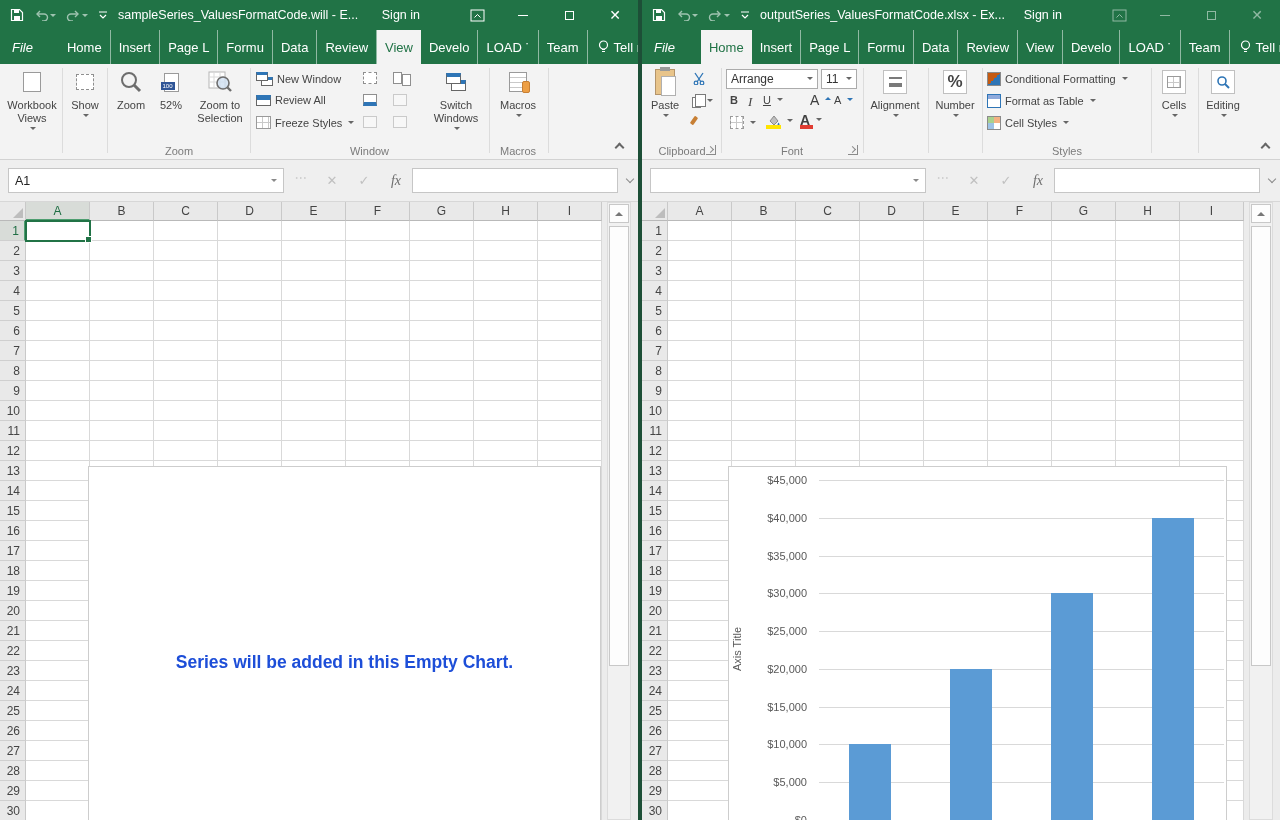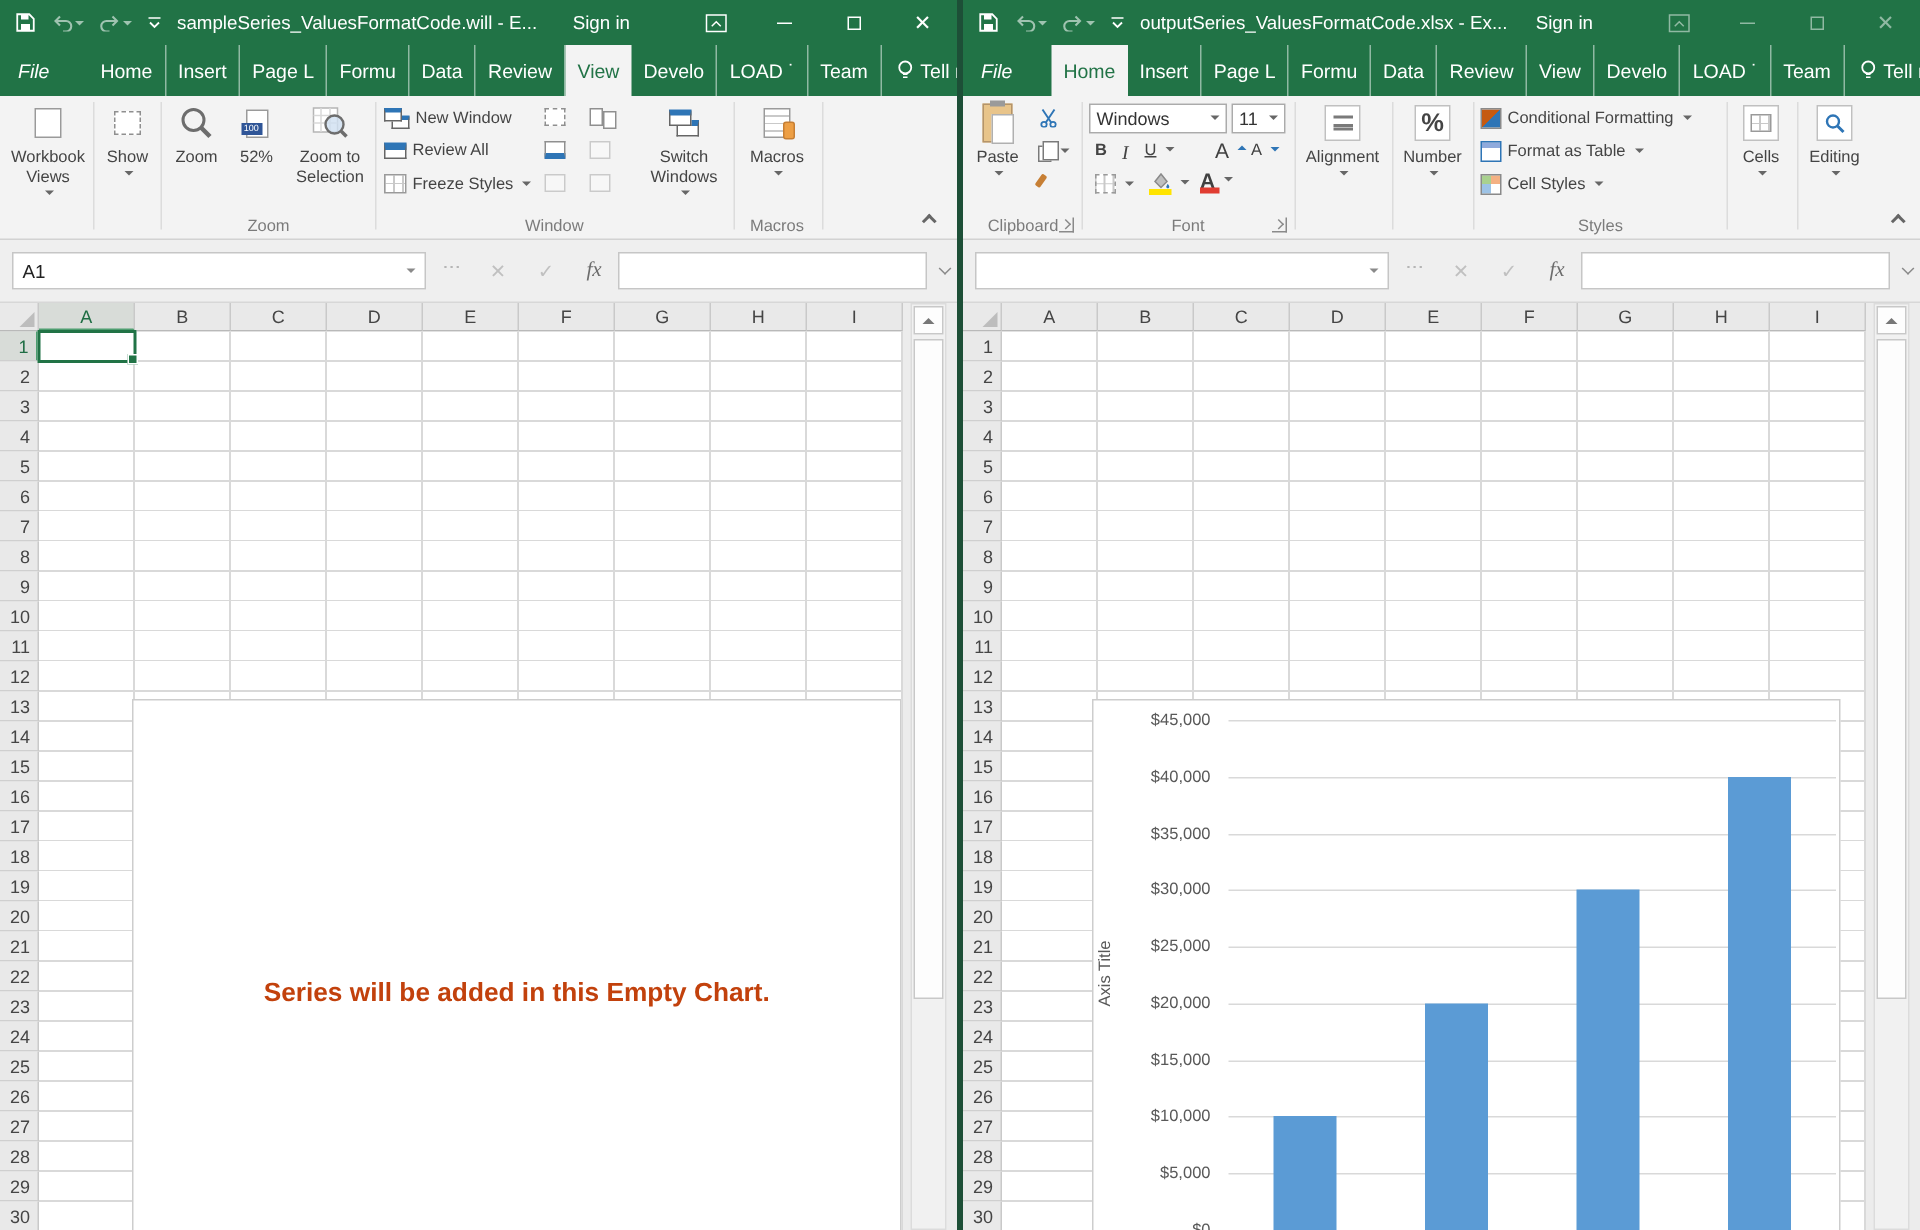--- a/index.html
+++ b/index.html
@@ -417,21 +417,21 @@
           <div class="rowh">25</div>
           <div class="rowh">26</div>
           <div class="rowh">27</div>
           <div class="rowh">28</div>
           <div class="rowh">29</div>
           <div class="rowh">30</div>
         </div>
       <div class="cells"></div>
       <div class="activecell"></div>
       <div class="chartbox" id="left-chart">
-        <div class="chart-note" style="color: #c2410c;">Series will be added in this Empty Chart.</div>
+        <div class="chart-note" style="color: #1d4ed8;">Series will be added in this Empty Chart.</div>
       </div>
       <div class="vscroll">
         <div class="sb-btn">
             <span class="sb-tri"></span>
           </div>
         <div class="sb-thumb"></div>
       </div>
     </div>
   </section>
 
@@ -530,21 +530,21 @@
         </div>
         <div class="smallbtn" style="left:48px;top:52px">
           <span class="ic-brush"></span>
         </div>
         <div class="grp-label">Clipboard</div>
         <span class="launcher" style="left:62px;bottom:4px"></span>
       </div>
       <div class="vdiv" style="left:79px"></div>
       <div class="rgroup" style="left:80px;width:140px">
         <div class="combo" style="position:absolute;left:4px;top:5px;width:92px">
-          <span>Windows</span>
+          <span>Arrange</span>
             <span class="caret"></span>
         </div>
         <div class="combo" style="position:absolute;left:99px;top:5px;width:36px">
           <span>11</span>
             <span class="caret"></span>
         </div>
         <div class="smallbtn" style="left:8px;top:30px;font-weight:bold">B</div>
         <div class="smallbtn" style="left:26px;top:30px;font-style:italic;font-family:'Liberation Serif',serif;font-size:13px">I</div>
         <div class="smallbtn" style="left:41px;top:30px;text-decoration:underline">
             <span>U</span>

